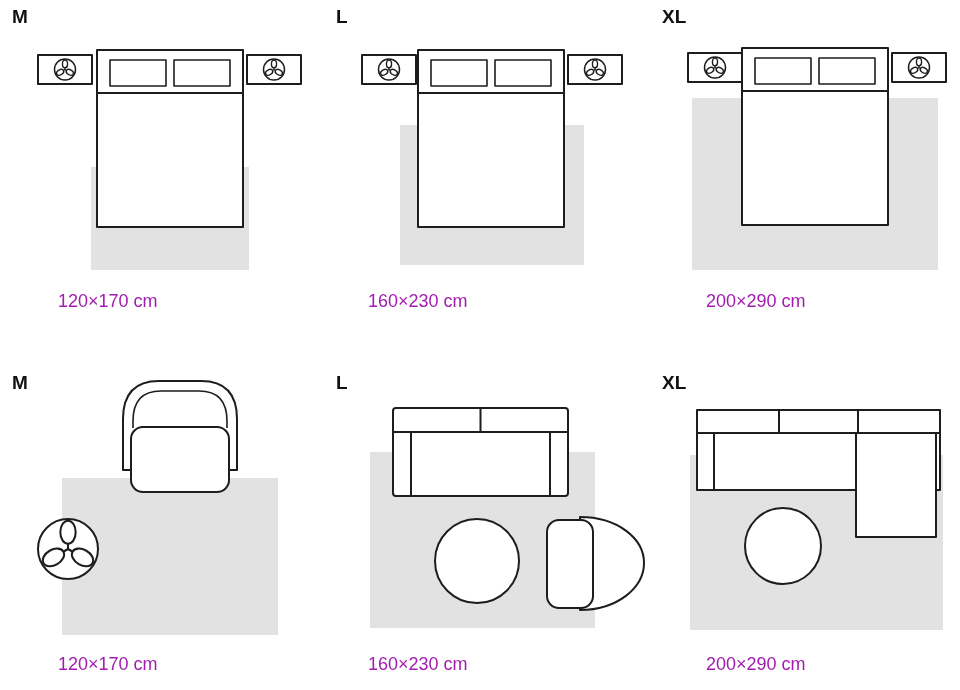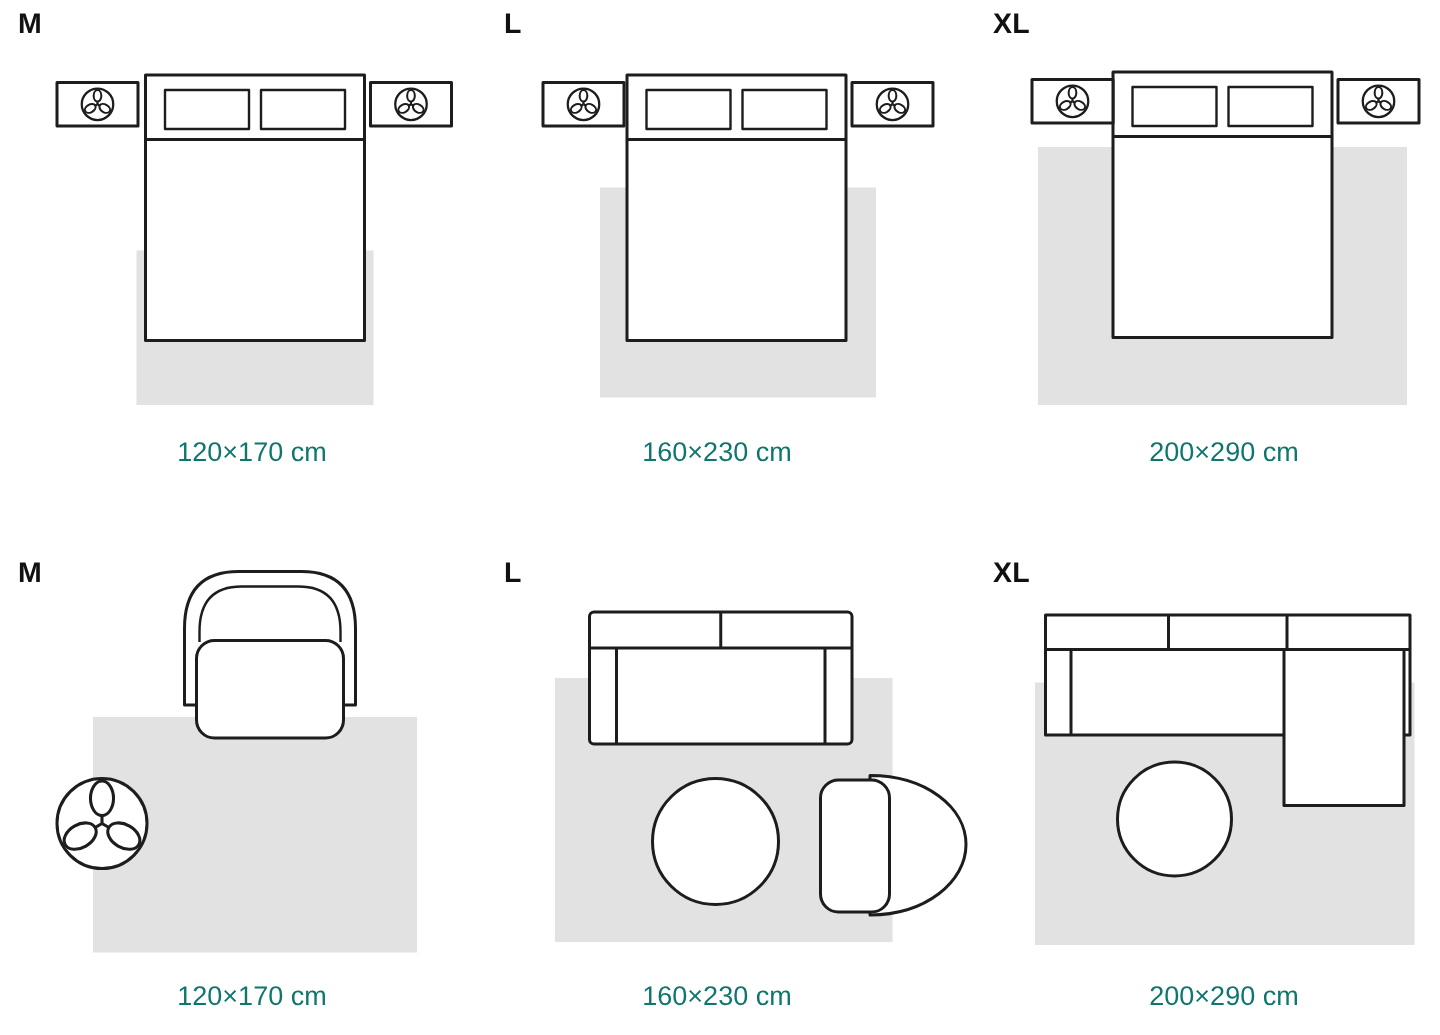--- a/index.html
+++ b/index.html
@@ -15,23 +15,22 @@
   .size-label {
     position:absolute;
     font-size:19px;
     font-weight:700;
     color:#111111;
     letter-spacing:0.2px;
   }
   .caption {
     position:absolute;
     width:220px;
-    text-align:center;
     font-size:18px;
-    color:#0f766e;
+    color:#a21caf;
   }
   .furn { fill:#ffffff; stroke:#1d1d1d; stroke-width:2; stroke-linejoin:round; }
   .ln   { fill:none;    stroke:#1d1d1d; stroke-width:2; stroke-linejoin:round; }
   .thin { stroke-width:1.6; }
 </style>
 </head>
 <body>
 
 <div class="canvas">
 

